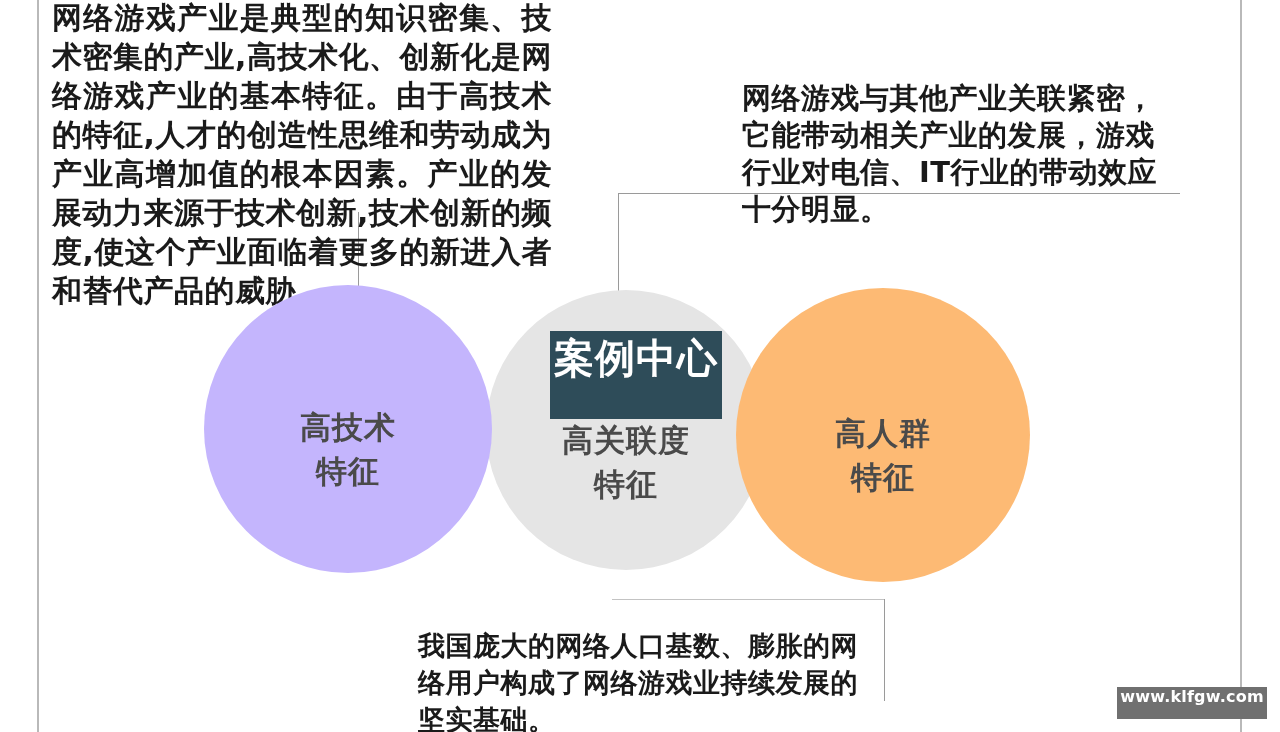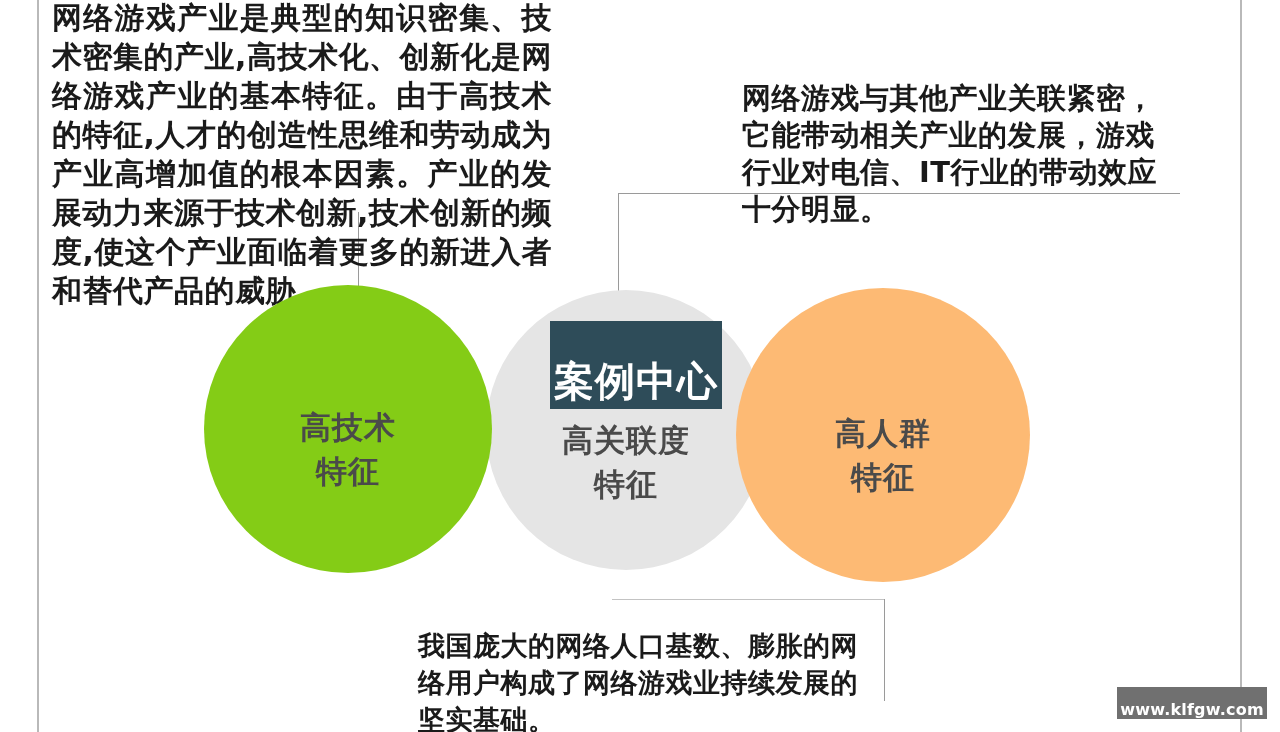--- a/index.html
+++ b/index.html
@@ -88,21 +88,21 @@
     line-height: 44px;
     color: #4a4a4a;
     white-space: pre-line;
     letter-spacing: 1px;
   }
   #circle-left {
     left: 204px;
     top: 285px;
     width: 288px;
     height: 288px;
-    background: #84cc16;
+    background: #c4b5fd;
     z-index: 3;
   }
   #circle-center {
     left: 486px;
     top: 290px;
     width: 280px;
     height: 280px;
     background: #e5e5e5;
     z-index: 2;
   }
@@ -115,45 +115,45 @@
     z-index: 3;
   }
   #circle-left .circle-label,
   #circle-right .circle-label { transform: translateY(20px); }
   #circle-center .circle-label { transform: translateY(32px); }
 
   
   .watermark-center {
     position: absolute;
     left: 550px;
-    top: 321px;
+    top: 331px;
     width: 172px;
     height: 88px;
     background: #2e4c59;
     display: flex;
-    align-items: flex-end;
+    align-items: flex-start;
     justify-content: center;
     z-index: 9;
   }
   .watermark-center span {
     font-family: "DejaVu Sans", "Liberation Sans", sans-serif;
     font-weight: 700;
     font-size: 40px;
     color: #ffffff;
     letter-spacing: 1px;
   }
   .watermark-url {
     position: absolute;
     left: 1117px;
     top: 687px;
     width: 150px;
     height: 32px;
     background: #707070;
     display: flex;
-    align-items: flex-end;
+    align-items: flex-start;
     justify-content: center;
     z-index: 9;
   }
   .watermark-url span {
     font-family: "DejaVu Sans", "Liberation Sans", sans-serif;
     font-weight: 700;
     font-size: 16px;
     color: #ffffff;
     letter-spacing: 0.2px;
   }

